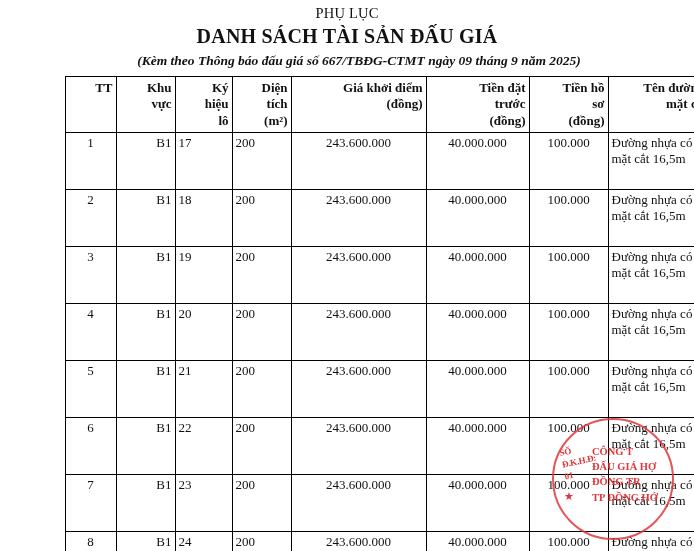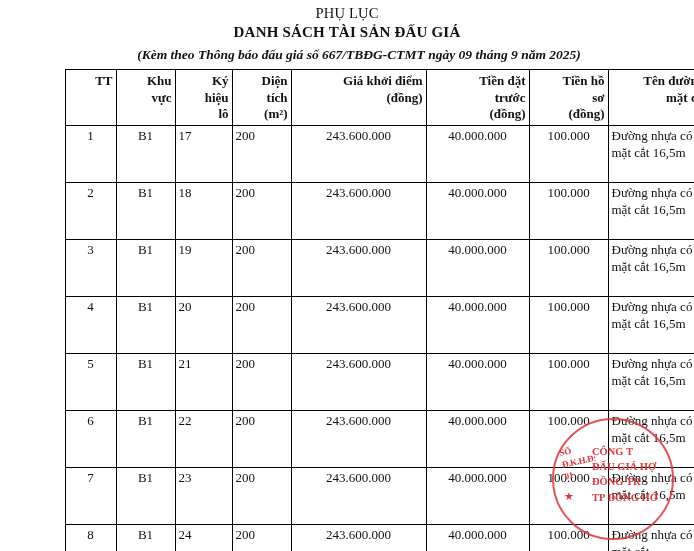--- a/index.html
+++ b/index.html
@@ -24,21 +24,21 @@
   .doc-header {
     text-align: center;
     padding-top: 4px;
   }
   .title-main {
     font-size: 14.5px;
     letter-spacing: 0.2px;
     line-height: 1.25;
   }
   .title-sub {
-    font-size: 15px;
+    font-size: 20px;
     font-weight: bold;
     letter-spacing: 0.2px;
     line-height: 1.3;
     margin-top: 1px;
   }
   .title-note {
     font-size: 13.5px;
     font-style: italic;
     font-weight: bold;
     margin-top: 3px;
@@ -63,21 +63,21 @@
     font-size: 13px;
     line-height: 1.28;
   }
   table.auction th {
     text-align: right;
     font-weight: bold;
     vertical-align: top;
     padding-top: 3px;
   }
   .c-tt      { width: 44px;  text-align: center; }
-  .c-khuvuc  { width: 52px;  text-align: center; }
+  .c-khuvuc  { width: 52px;  text-align: right; }
   .c-kyhieu  { width: 50px;  text-align: left; }
   .c-dientich{ width: 52px;  }
   .c-giakhoi { width: 128px; text-align: center; }
   .c-tiendat { width: 96px;  text-align: center; }
   .c-tienhoso{ width: 72px;  text-align: center; }
   .c-tenduong{ width: 96px;  text-align: left; }
   td.c-tenduong { padding-left: 4px; }
   .row-cell-tall { height: 52px; }
 
   

